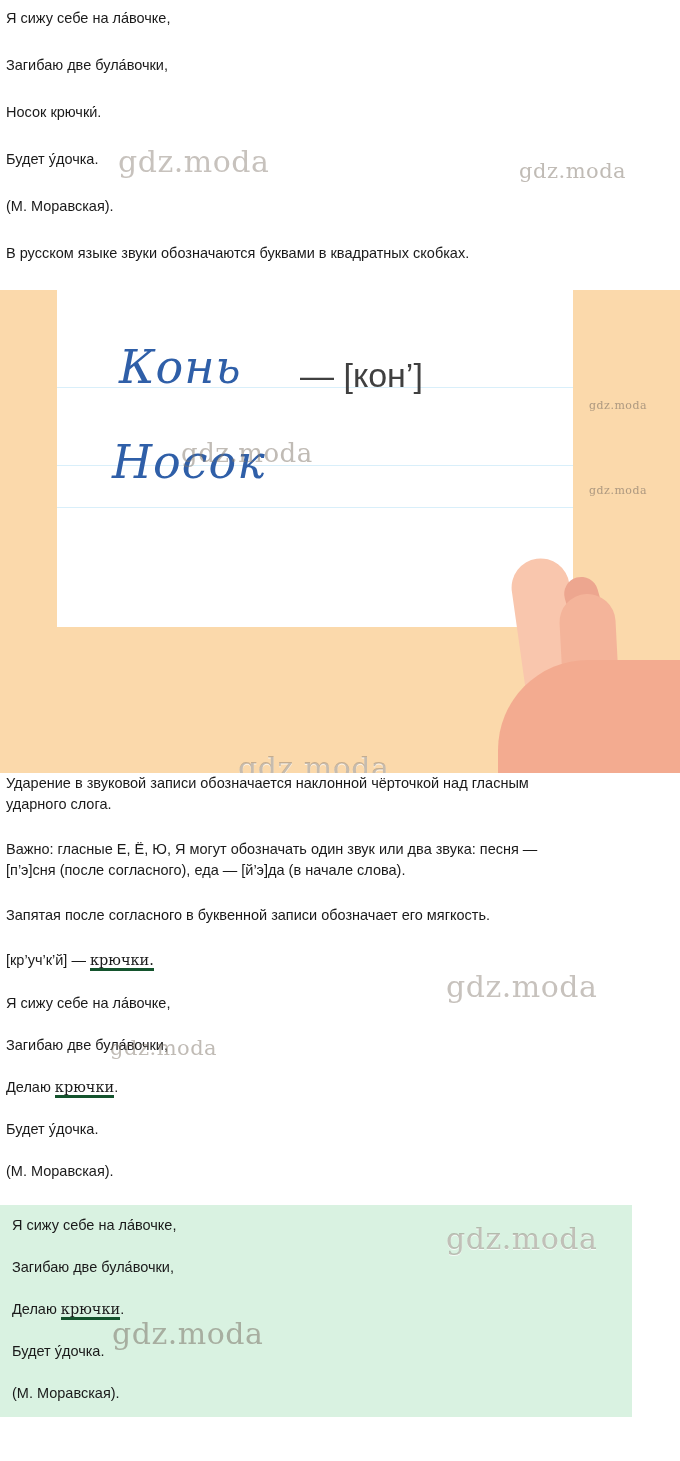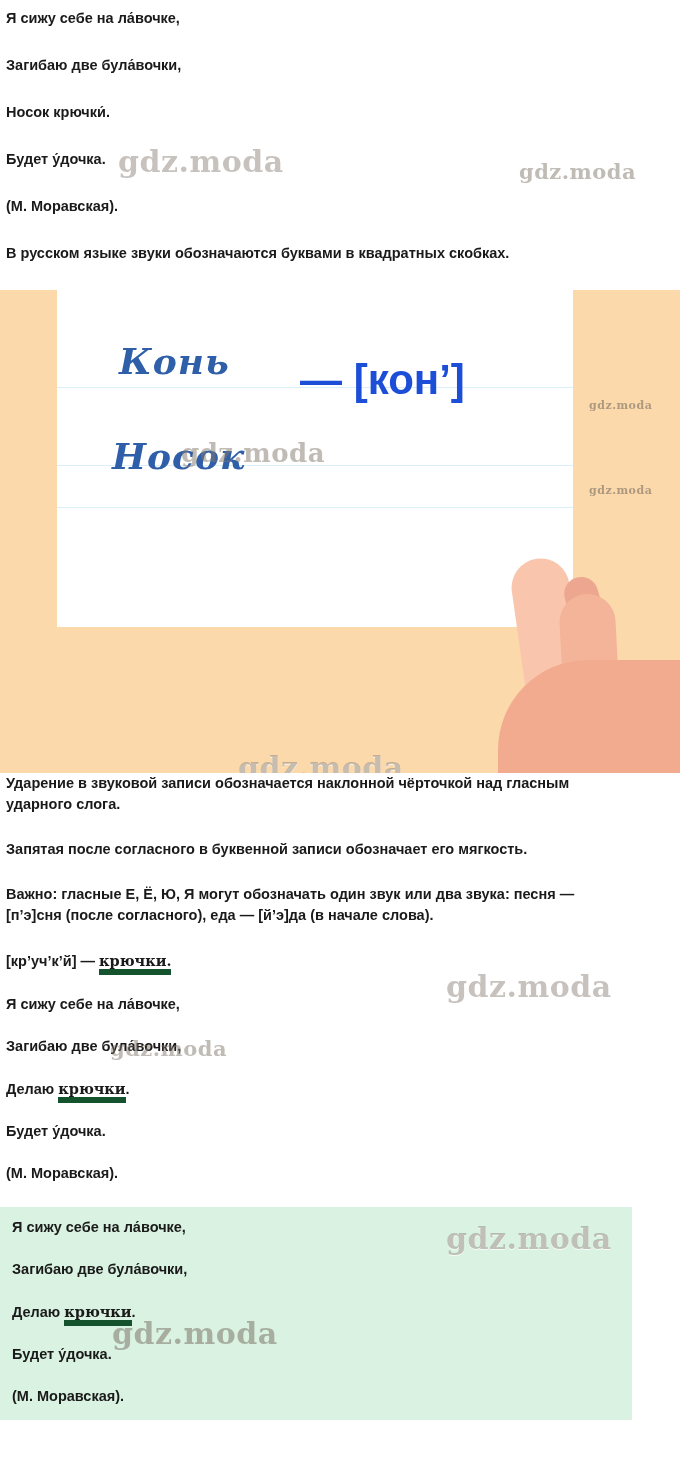--- a/index.html
+++ b/index.html
@@ -13,21 +13,20 @@
     height: 1461px;
     position: relative;
     font-family: "Liberation Sans", sans-serif;
     color: #1a1a1a;
     overflow: hidden;
   }
   .page {
     position: relative;
     width: 590px;
     height: 1461px;
-    font-weight: bold;
   }
   .para {
     font-size: 14.5px;
     line-height: 1.45;
     padding: 0 6px;
     margin: 0;
   }
   .top-block {
     padding-top: 8px;
   }
@@ -93,30 +92,30 @@
     background: #d9effa;
   }
   .rule1 { top: 97px; }
   .rule2 { top: 175px; }
   .rule3 { top: 217px; }
   .ill-word {
     position: absolute;
     font-family: "DejaVu Serif", serif;
     font-style: italic;
     color: #2f5fa8;
-    font-size: 36px;
+    font-size: 46px;
     letter-spacing: 1px;
   }
   .word-kon { left: 62px; top: 50px; }
   .word-nosok { left: 55px; top: 145px; }
   .ill-trans {
     position: absolute;
     font-family: "Liberation Sans", sans-serif;
-    color: #1d4ed8;
-    font-size: 42px;
+    color: #404040;
+    font-size: 34px;
   }
   .trans-kon { left: 243px; top: 66px; }
   .trans-nosok { left: 295px; top: 160px; }
 
   
   .hand {
     position: absolute;
     left: 478px;
     top: 250px;
     width: 260px;
@@ -141,21 +140,21 @@
     left: 52px; top: 24px;
     width: 34px; height: 44px;
     background: #eda68f;
     border-radius: 18px;
     transform: rotate(-8deg);
   }
 
   
   .bottom-block { padding-top: 0; }
   .bottom-block .para { margin-bottom: 24px; }
-  .u { text-decoration: none; border-bottom: 6px solid #14532d; font-family: "DejaVu Serif", serif; }
+  .u { text-decoration: none; border-bottom: 3px solid #14532d; font-family: "DejaVu Serif", serif; }
 
   
   .poem-line { font-size: 14.5px; margin: 0 0 26px 0; padding: 0 6px; }
 
   .green-box {
     position: relative;
     background: #d9f2e1;
     width: 632px;
     margin: 0;
     padding: 12px 6px 16px 6px;
@@ -206,22 +205,22 @@
     </div>
 
     <span class="wm wm-sm" style="left:589px; top:93px;">gdz.moda</span>
     <span class="wm wm-sm" style="left:589px; top:178px;">gdz.moda</span>
     <span class="wm wm-md" style="left:181px; top:132px; font-size:26px;">gdz.moda</span>
     <span class="wm wm-lg" style="left:238px; top:444px;">gdz.moda</span>
   </div>
 
   <div class="bottom-block">
     <p class="para">Ударение в звуковой записи обозначается наклонной чёрточкой над гласным ударного слога.</p>
+    <p class="para">Важно: гласные Е, Ё, Ю, Я могут обозначать один звук или два звука: песня — [п’э]сня (после согласного), еда — [й’э]да (в начале слова).</p>
     <p class="para">Запятая после согласного в буквенной записи обозначает его мягкость.</p>
-    <p class="para">Важно: гласные Е, Ё, Ю, Я могут обозначать один звук или два звука: песня — [п’э]сня (после согласного), еда — [й’э]да (в начале слова).</p>
     <p class="para">
       <span>[кр’уч’к’й] — </span><span class="u">крючки.</span>
     </p>
 
     <p class="poem-line">Я сижу себе на ла́вочке,</p>
     <p class="poem-line">Загибаю две була́вочки,</p>
     <p class="poem-line">Делаю <span class="u">крючки</span><span>.</span></p>
     <p class="poem-line">Будет у́дочка.</p>
     <p class="poem-line">(М. Моравская).</p>
   </div>

